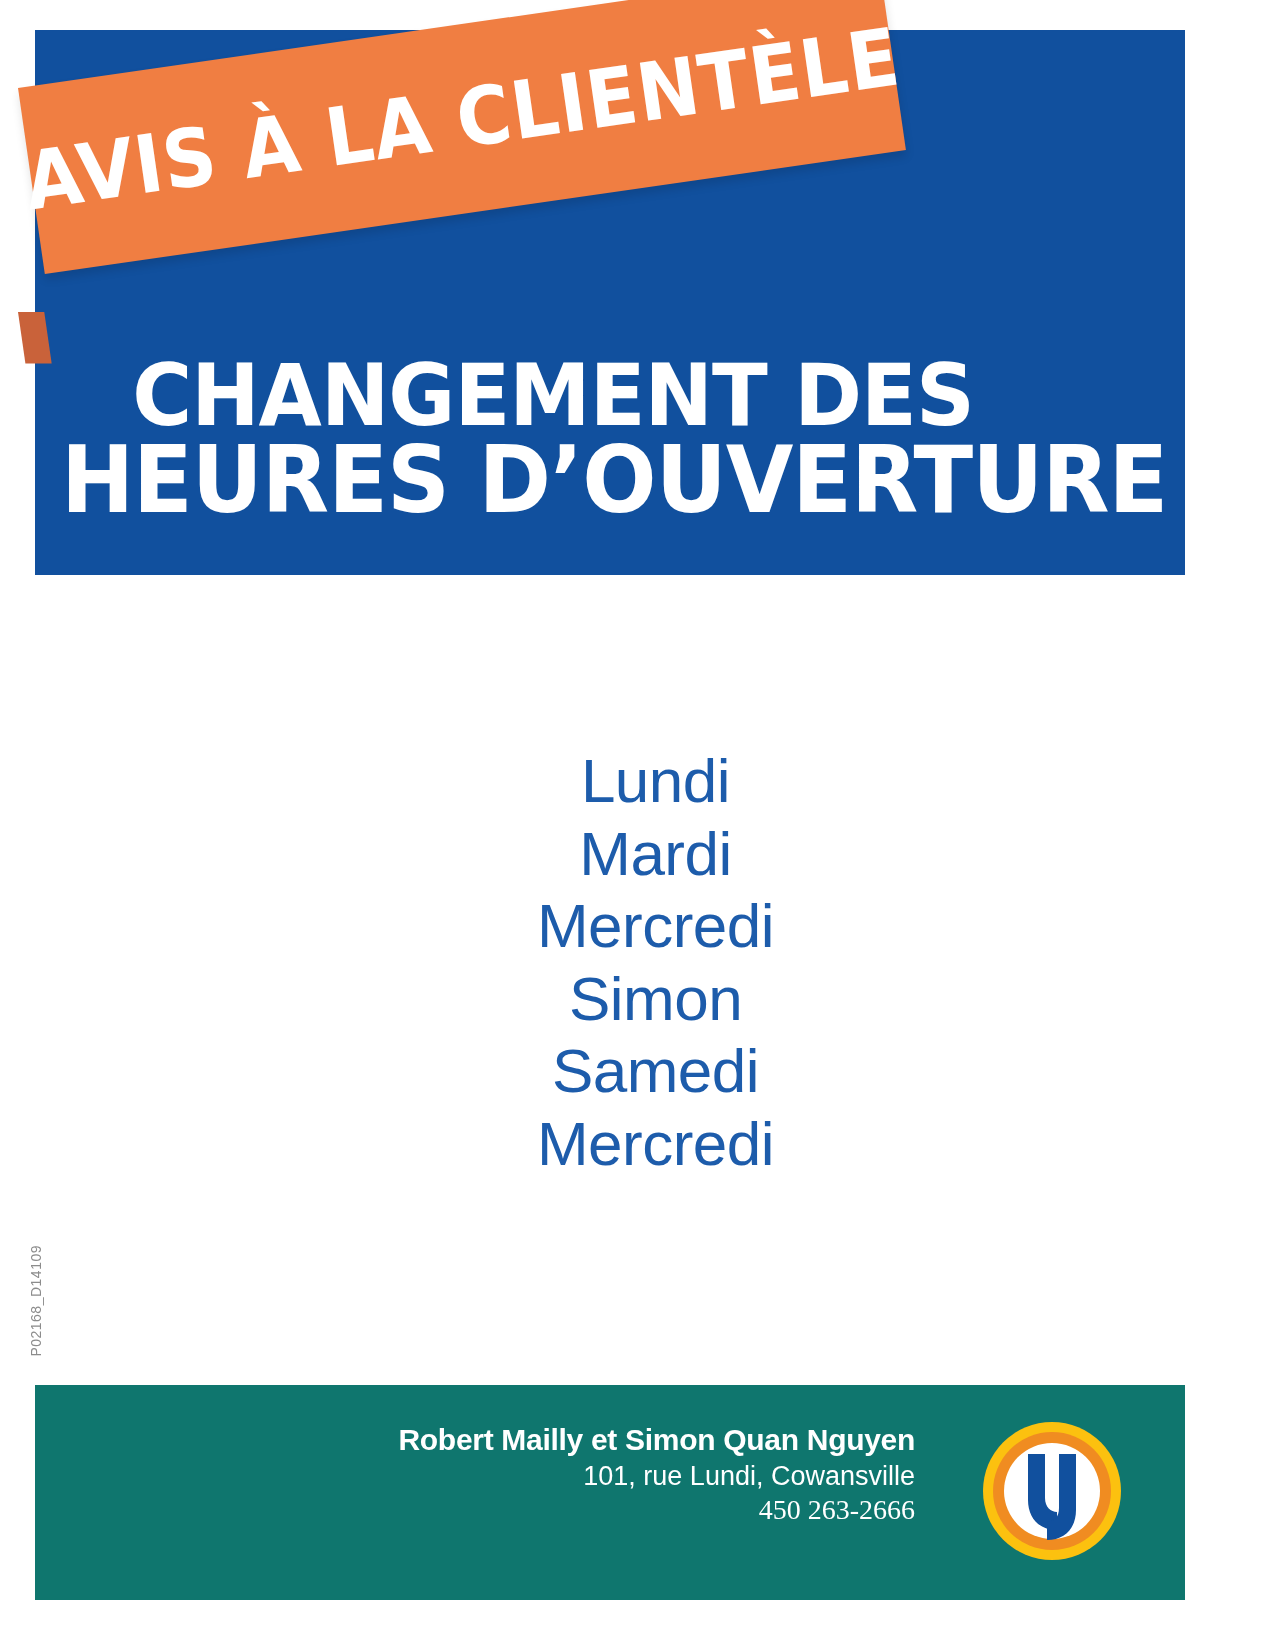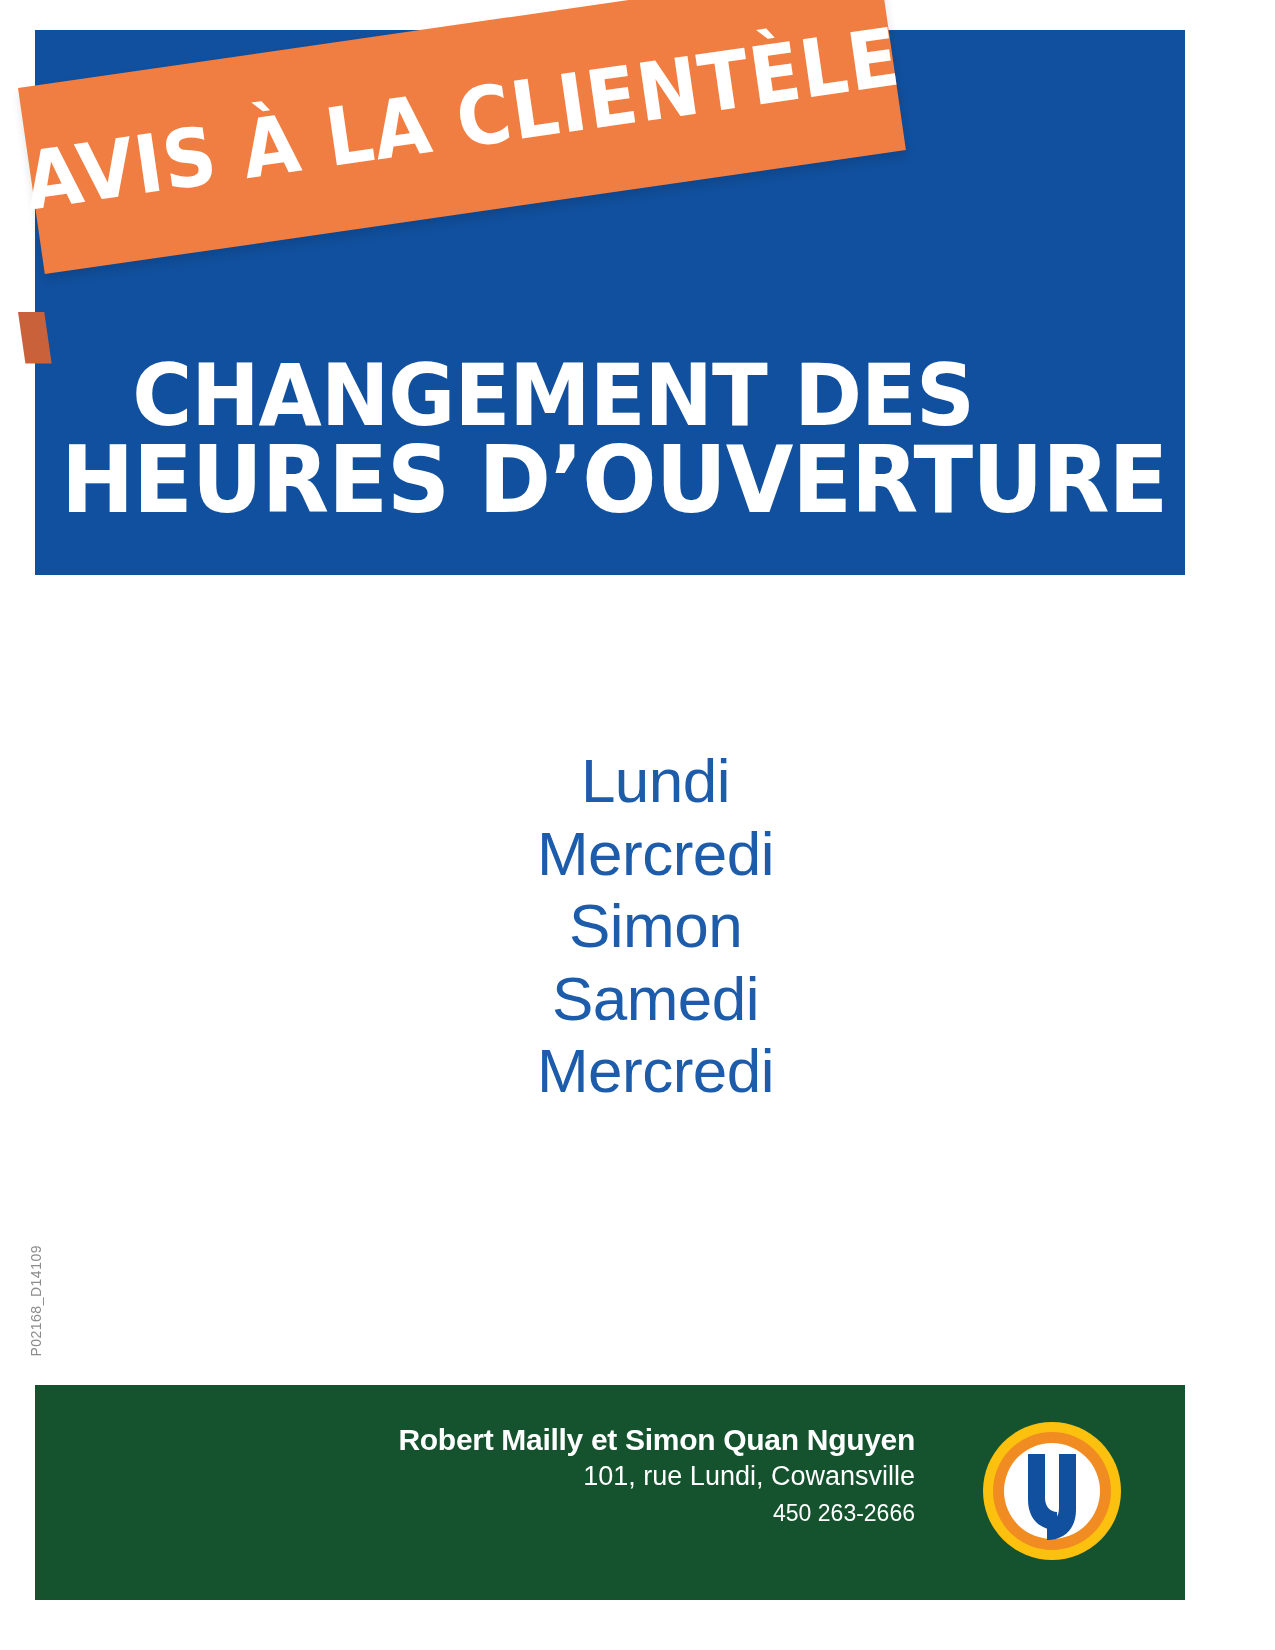--- a/index.html
+++ b/index.html
@@ -116,21 +116,21 @@
     font-family: "Liberation Sans", sans-serif;
   }
 
   
   .footer {
     position: absolute;
     left: 35px;
     top: 1385px;
     width: 1150px;
     height: 215px;
-    background: #14532d;
+    background: #0f766e;
   }
   .footer-text {
     position: absolute;
     right: 270px;
     top: 38px;
     text-align: right;
     color: #ffffff;
   }
   .footer-name {
     font-family: "Liberation Sans", sans-serif;
@@ -139,23 +139,23 @@
     letter-spacing: -0.3px;
     white-space: nowrap;
   }
   .footer-addr {
     font-family: "Liberation Sans", sans-serif;
     font-size: 27px;
     margin-top: 4px;
     white-space: nowrap;
   }
   .footer-phone {
-    font-family: Liberation Sans, sans-serif;
-    font-size: 23px;
-    margin-top: 8px;
+    font-family: Liberation Serif, serif;
+    font-size: 28px;
+    margin-top: 2px;
     white-space: nowrap;
   }
 
   
   .logo {
     position: absolute;
     right: 62px;
     top: 35px;
     width: 142px;
     height: 142px;
@@ -173,20 +173,21 @@
 </div>
 <div class="ribbon-fold"></div>
 
 <div class="title-wrap">
   <div class="title-line l1">CHANGEMENT DES</div>
   <div class="title-line l2">HEURES D’OUVERTURE</div>
 </div>
 
 <div class="days">
   <div class="day">Lundi</div>
+  <div class="day">Mardi</div>
   <div class="day">Mercredi</div>
   <div class="day">Simon</div>
   <div class="day">Samedi</div>
   <div class="day">Mercredi</div>
 </div>
 
 <div class="side-code">P02168_D14109</div>
 
 <div class="footer">
   <div class="footer-text">

